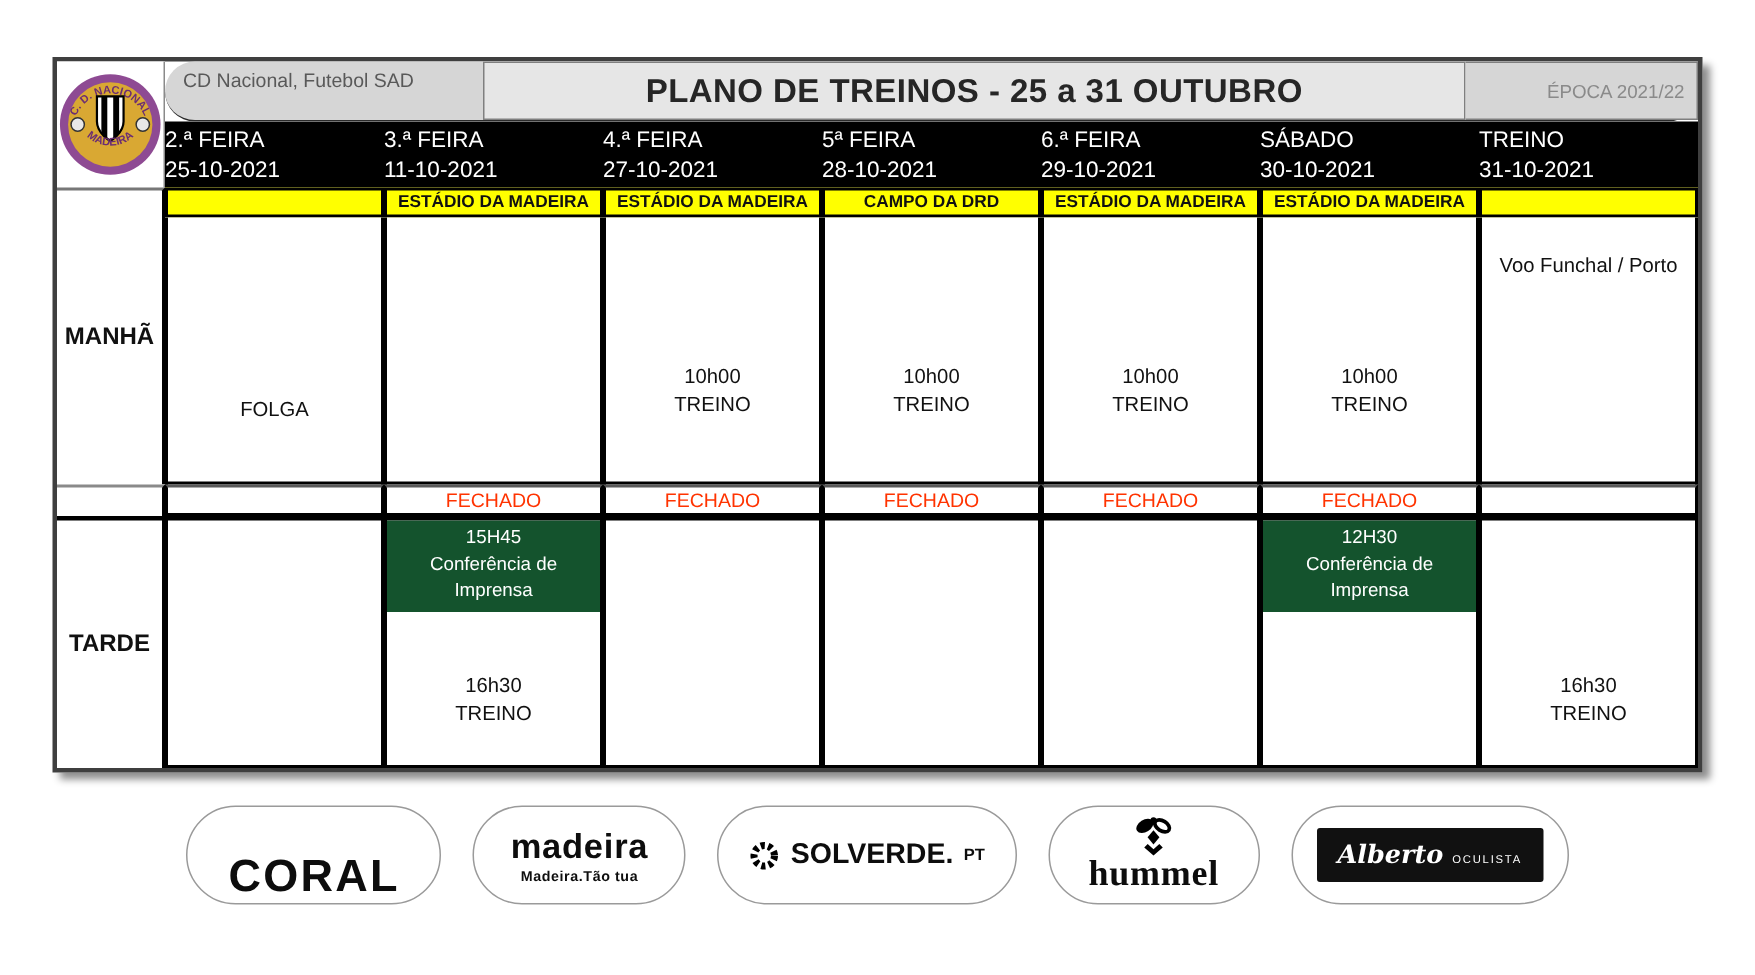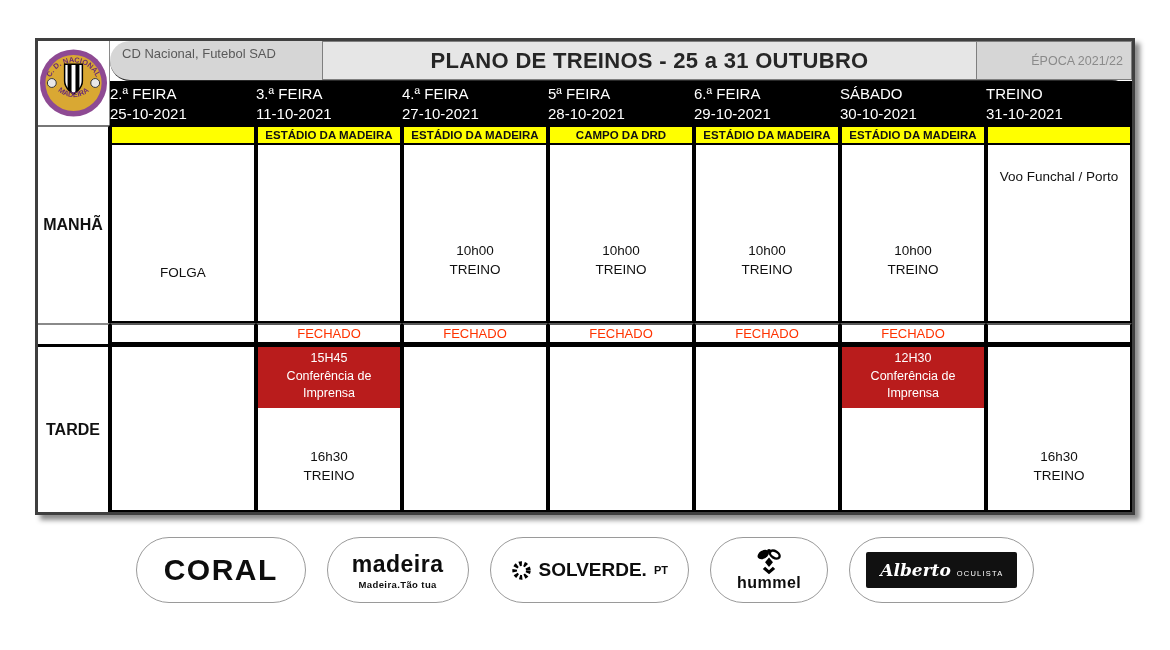--- a/index.html
+++ b/index.html
@@ -59,37 +59,37 @@
     display:flex;align-items:center;justify-content:center;
     font-size:13px;color:#ff3300;}
   .a-cell{grid-row:6;background:#fff;border:2px solid #000;border-top:3px solid #000;
     position:relative;font-size:13.5px;color:#111;line-height:19px;}
 
   .m-note{position:absolute;top:22px;left:0;right:0;text-align:center;}
   .m-main{position:absolute;top:96px;left:0;right:0;text-align:center;}
   .m-folga{position:absolute;top:118px;left:0;right:0;text-align:center;}
   .a-main{position:absolute;top:100px;left:0;right:0;text-align:center;}
 
-  .press-box{position:absolute;top:0;left:0;right:0;background:#b91c1c;color:#fff;
+  .press-box{position:absolute;top:0;left:0;right:0;background:#14532d;color:#fff;
     text-align:center;font-size:12.5px;line-height:17.5px;padding:3px 2px 5px 2px;}
 
   
   .sponsors{position:absolute;top:537px;left:0;width:1170px;display:flex;
     justify-content:center;align-items:center;gap:21px;}
   .pill{height:66px;background:#fff;border:1.5px solid #9a9a9a;border-radius:34px;
     display:flex;align-items:center;justify-content:center;box-sizing:border-box;color:#0d0d0d;}
-  .pill-coral{padding:16px 27px;font-size:30px;font-weight:bold;letter-spacing:1.5px;}
+  .pill-coral{padding:0 27px;font-size:30px;font-weight:bold;letter-spacing:1.5px;align-items:flex-end;}
   .pill-madeira{padding:0 24px;flex-direction:column;}
   .madeira-name{font-size:23px;font-weight:bold;letter-spacing:0.5px;}
   .madeira-tag{font-size:9.5px;font-weight:600;margin-top:1px;letter-spacing:0.4px;}
   .pill-solverde{padding:0 20px;gap:7px;}
   .solverde-name{font-size:19px;font-weight:bold;}
   .solverde-suffix{font-size:11px;font-weight:bold;}
   .pill-hummel{padding:0 26px;flex-direction:column;}
-  .hummel-name{font-size:16px;font-weight:bold;letter-spacing:0.5px;margin-top:-2px;}
+  .hummel-name{font-size:24px;font-weight:bold;letter-spacing:0.5px;margin-top:-2px;font-family:Liberation Serif, serif;}
   .pill-alberto{padding:0 16px;}
   .alberto-box{background:#111;border-radius:2px;padding:8px 14px;display:flex;
     align-items:baseline;gap:6px;}
   .alberto-name{color:#fff;font-family:"DejaVu Serif", serif;font-style:italic;
     font-weight:bold;font-size:17px;}
   .alberto-suffix{color:#fff;font-size:7.5px;letter-spacing:1.2px;}
 </style>
 </head>
 <body>
 

